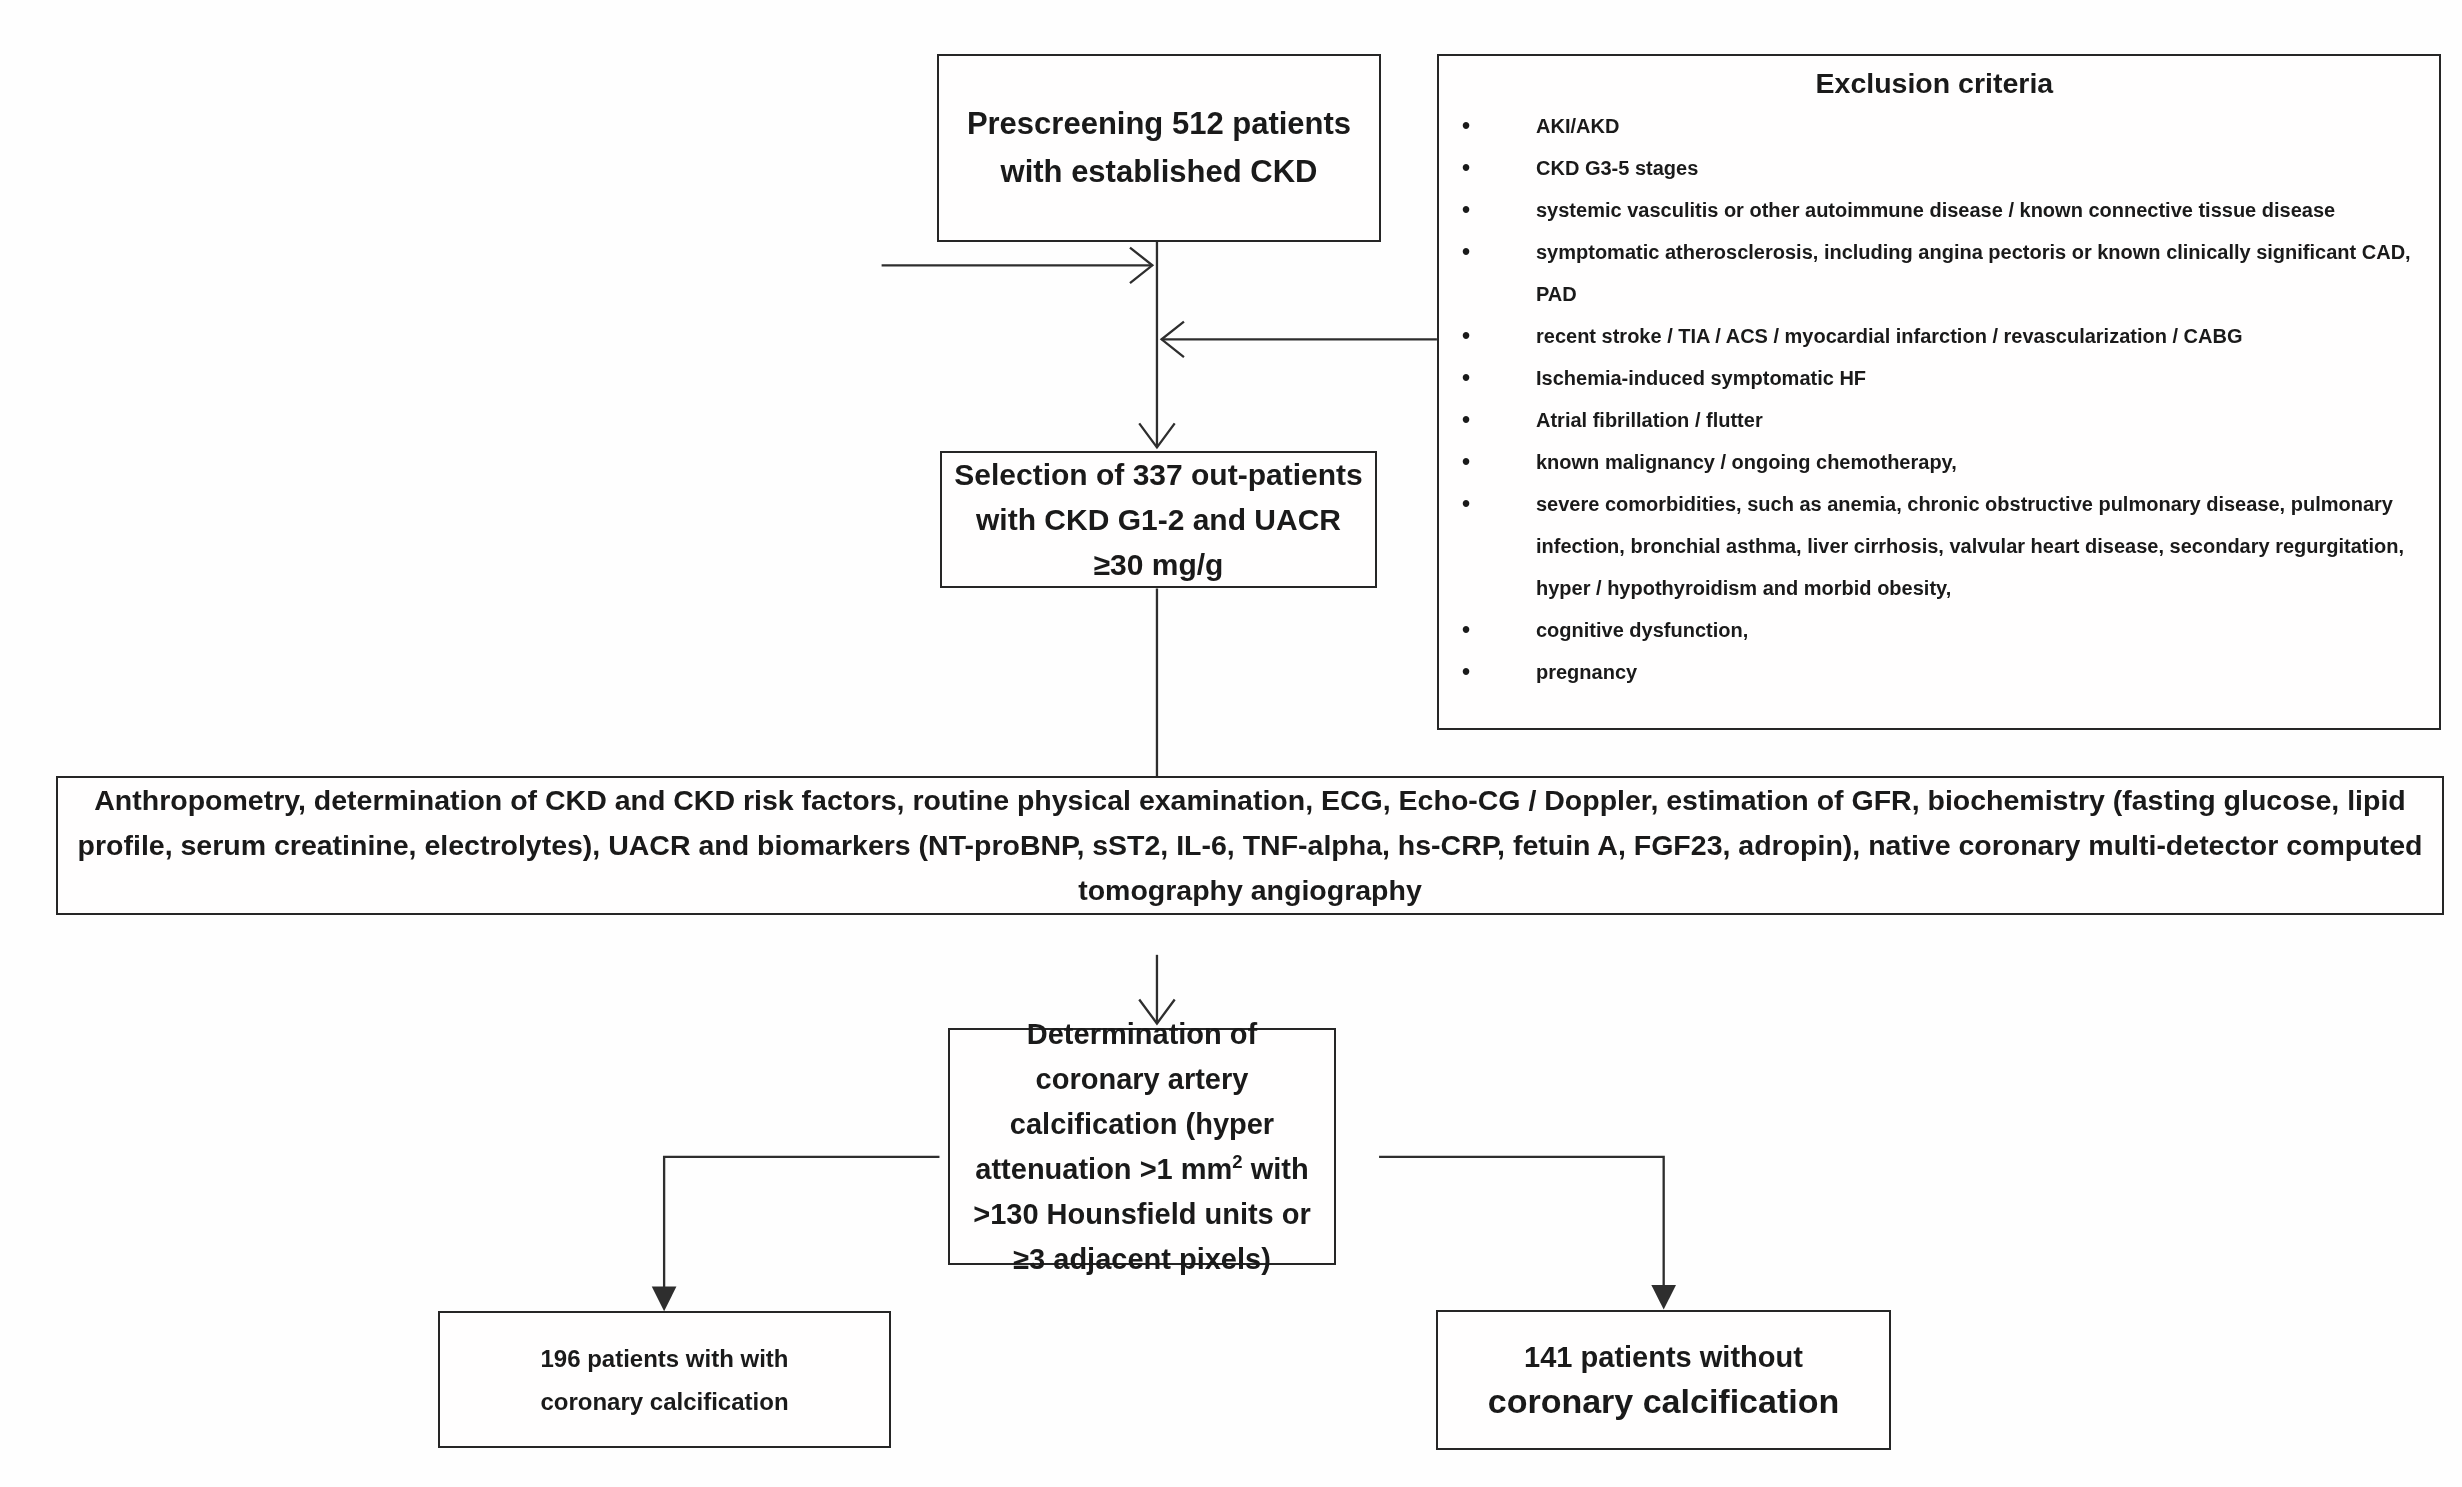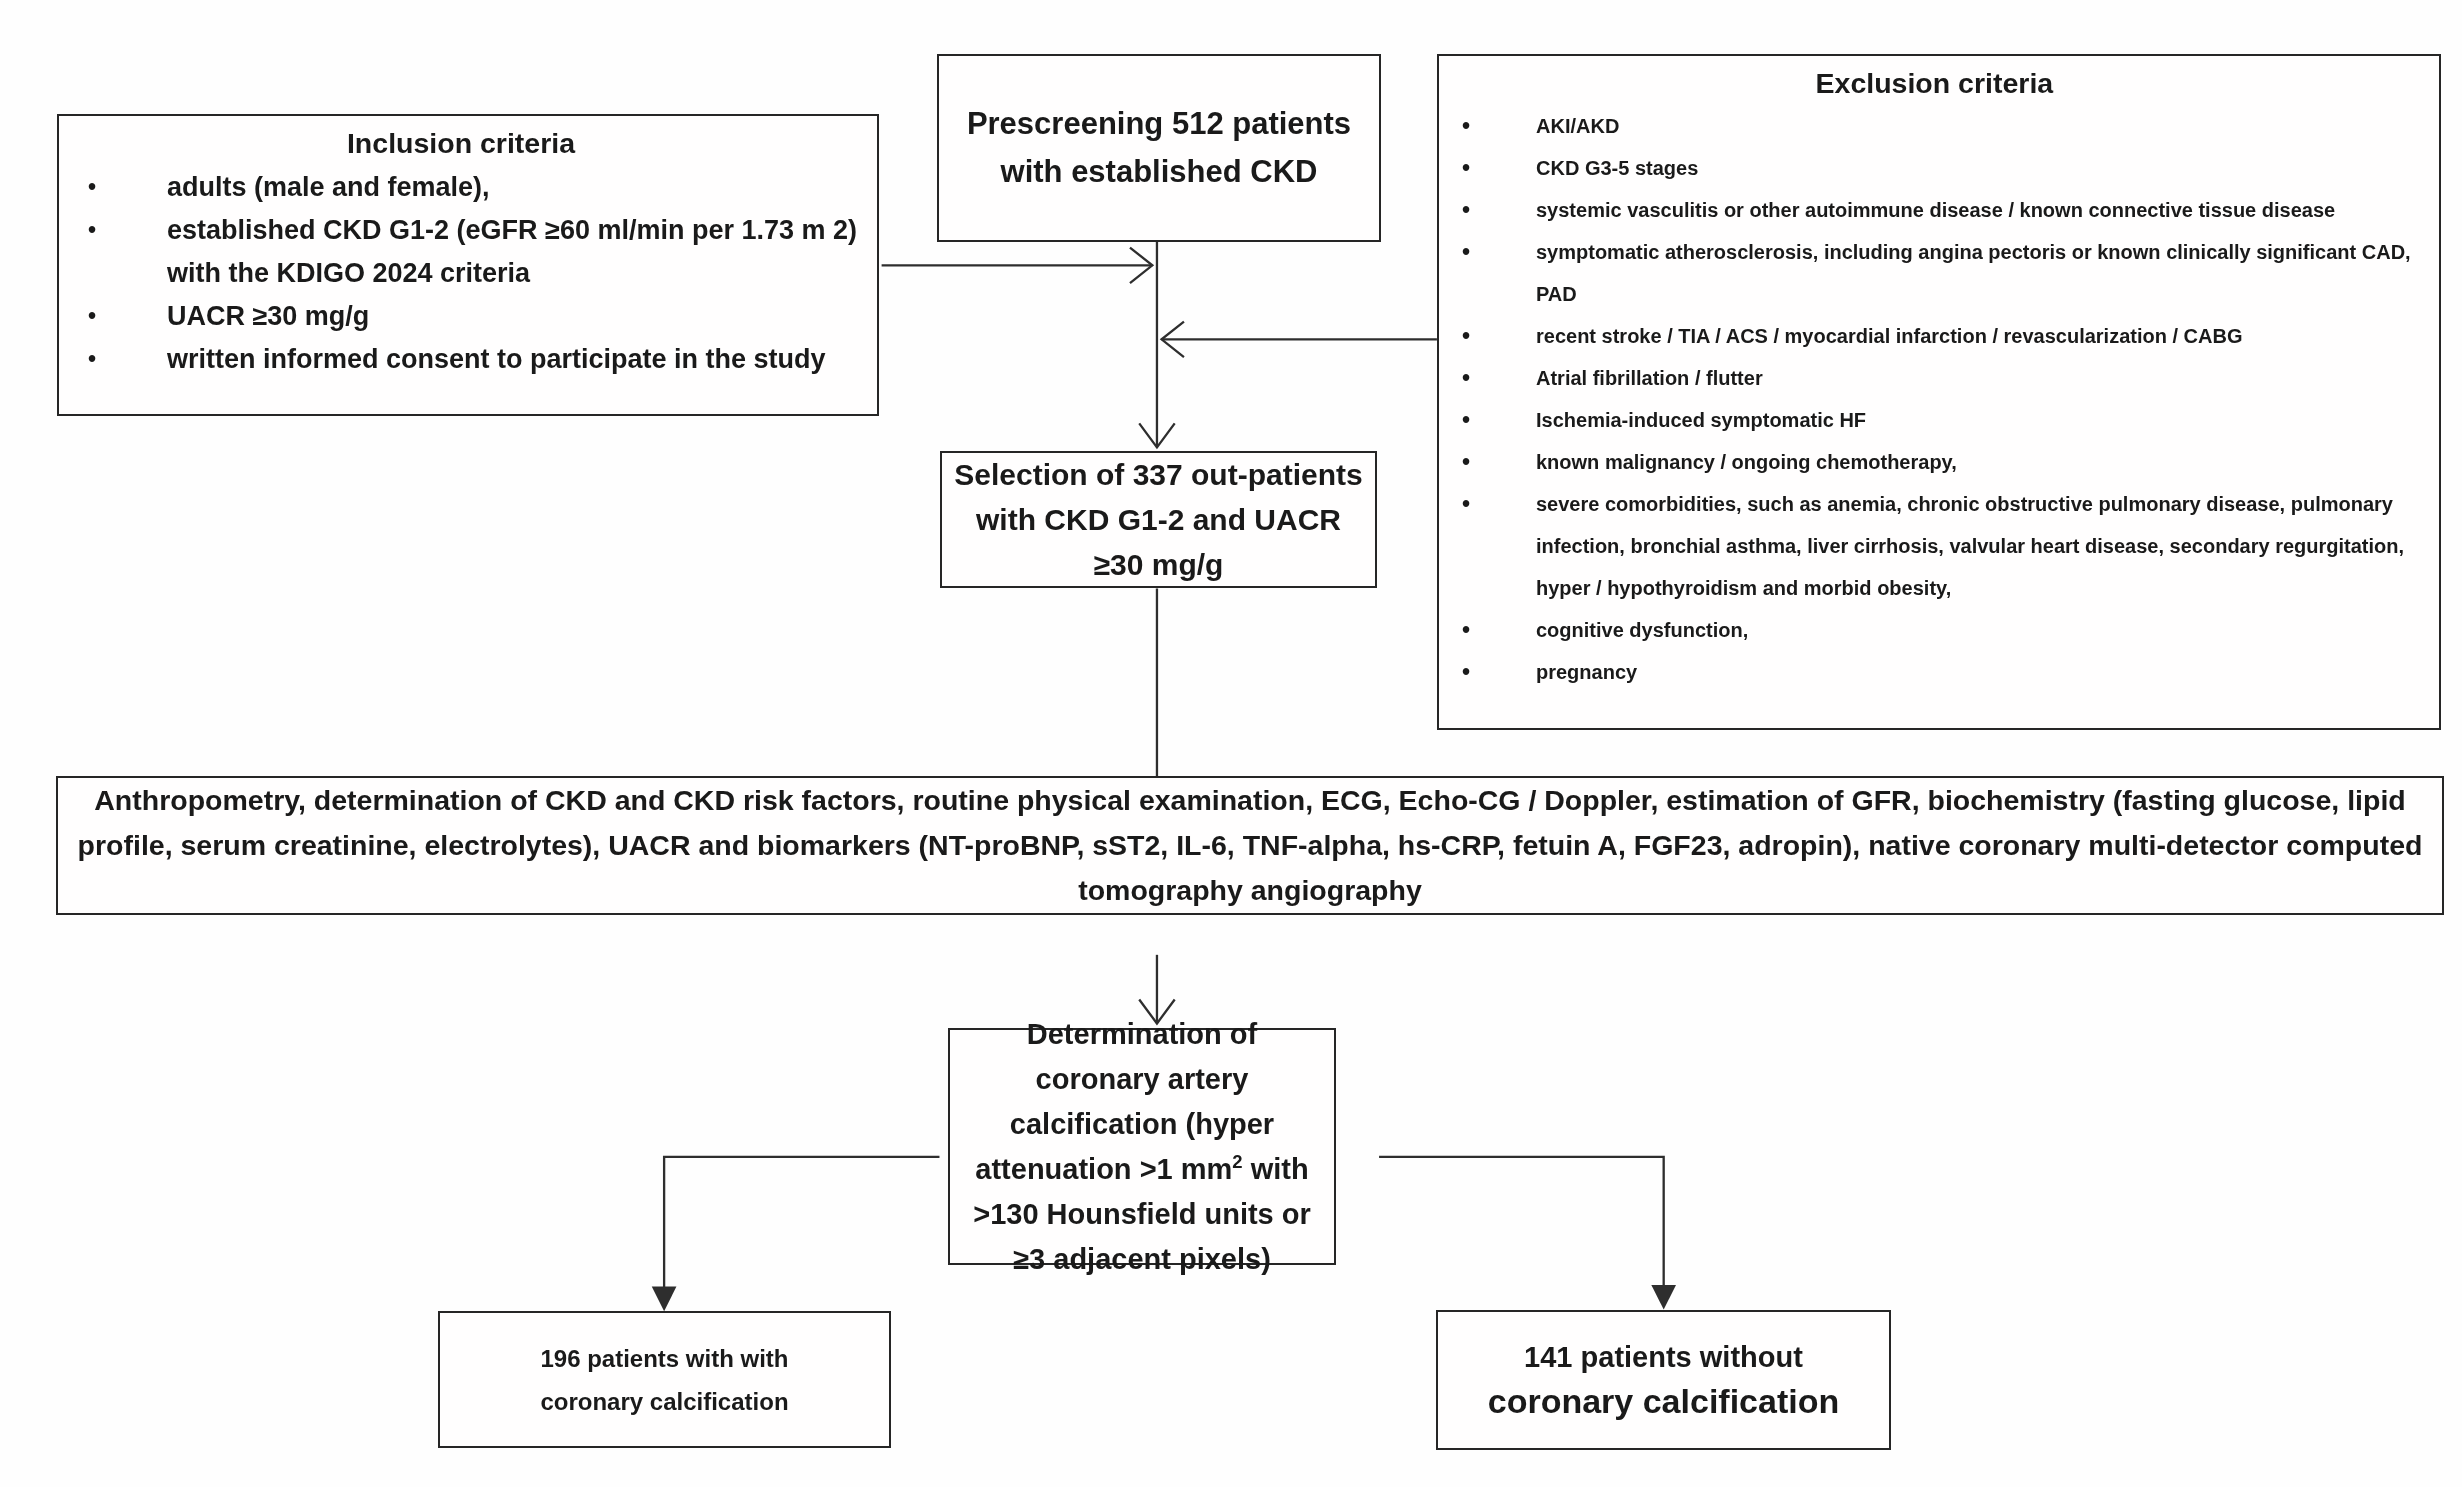--- a/index.html
+++ b/index.html
@@ -109,41 +109,34 @@
       <polyline points="1218,1500 861,1500 861,1672"></polyline>
 
       <polyline points="1788,1500 2157,1500 2157,1670"></polyline>
     </g>
     <g fill="#2e2e2e" stroke="none">
       <polygon points="845,1668 877,1668 861,1700"></polygon>
       <polygon points="2141,1666 2173,1666 2157,1698"></polygon>
     </g>
   </svg>
 
-  <div class="box box-inclusion">
-    <div class="list-title">Inclusion criteria</div>
-    <div class="list-item">adults (male and female),</div>
-    <div class="list-item">established CKD G1-2 (eGFR ≥60 ml/min per 1.73 m 2) with the KDIGO 2024 criteria</div>
-    <div class="list-item">UACR ≥30 mg/g</div>
-    <div class="list-item">written informed consent to participate in the study</div>
-  </div>
 
   <div class="box center-box box-prescreening">
     <div>Prescreening 512 patients with established CKD</div>
   </div>
 
   <div class="box box-exclusion">
     <div class="list-title">Exclusion criteria</div>
     <div class="list-item">AKI/AKD</div>
     <div class="list-item">CKD G3-5 stages</div>
     <div class="list-item">systemic vasculitis or other autoimmune disease / known connective tissue disease</div>
     <div class="list-item">symptomatic atherosclerosis, including angina pectoris or known clinically significant CAD, PAD</div>
     <div class="list-item">recent stroke / TIA / ACS / myocardial infarction / revascularization / CABG</div>
+    <div class="list-item">Ischemia-induced symptomatic HF</div>
     <div class="list-item">Atrial fibrillation / flutter</div>
-    <div class="list-item">Ischemia-induced symptomatic HF</div>
     <div class="list-item">known malignancy / ongoing chemotherapy,</div>
     <div class="list-item">severe comorbidities, such as anemia, chronic obstructive pulmonary disease, pulmonary infection, bronchial asthma, liver cirrhosis, valvular heart disease, secondary regurgitation, hyper / hypothyroidism and morbid obesity,</div>
     <div class="list-item">cognitive dysfunction,</div>
     <div class="list-item">pregnancy</div>
   </div>
 
   <div class="box center-box box-selection">
     <div>Selection of 337 out-patients with CKD G1-2 and UACR ≥30 mg/g</div>
   </div>
 

